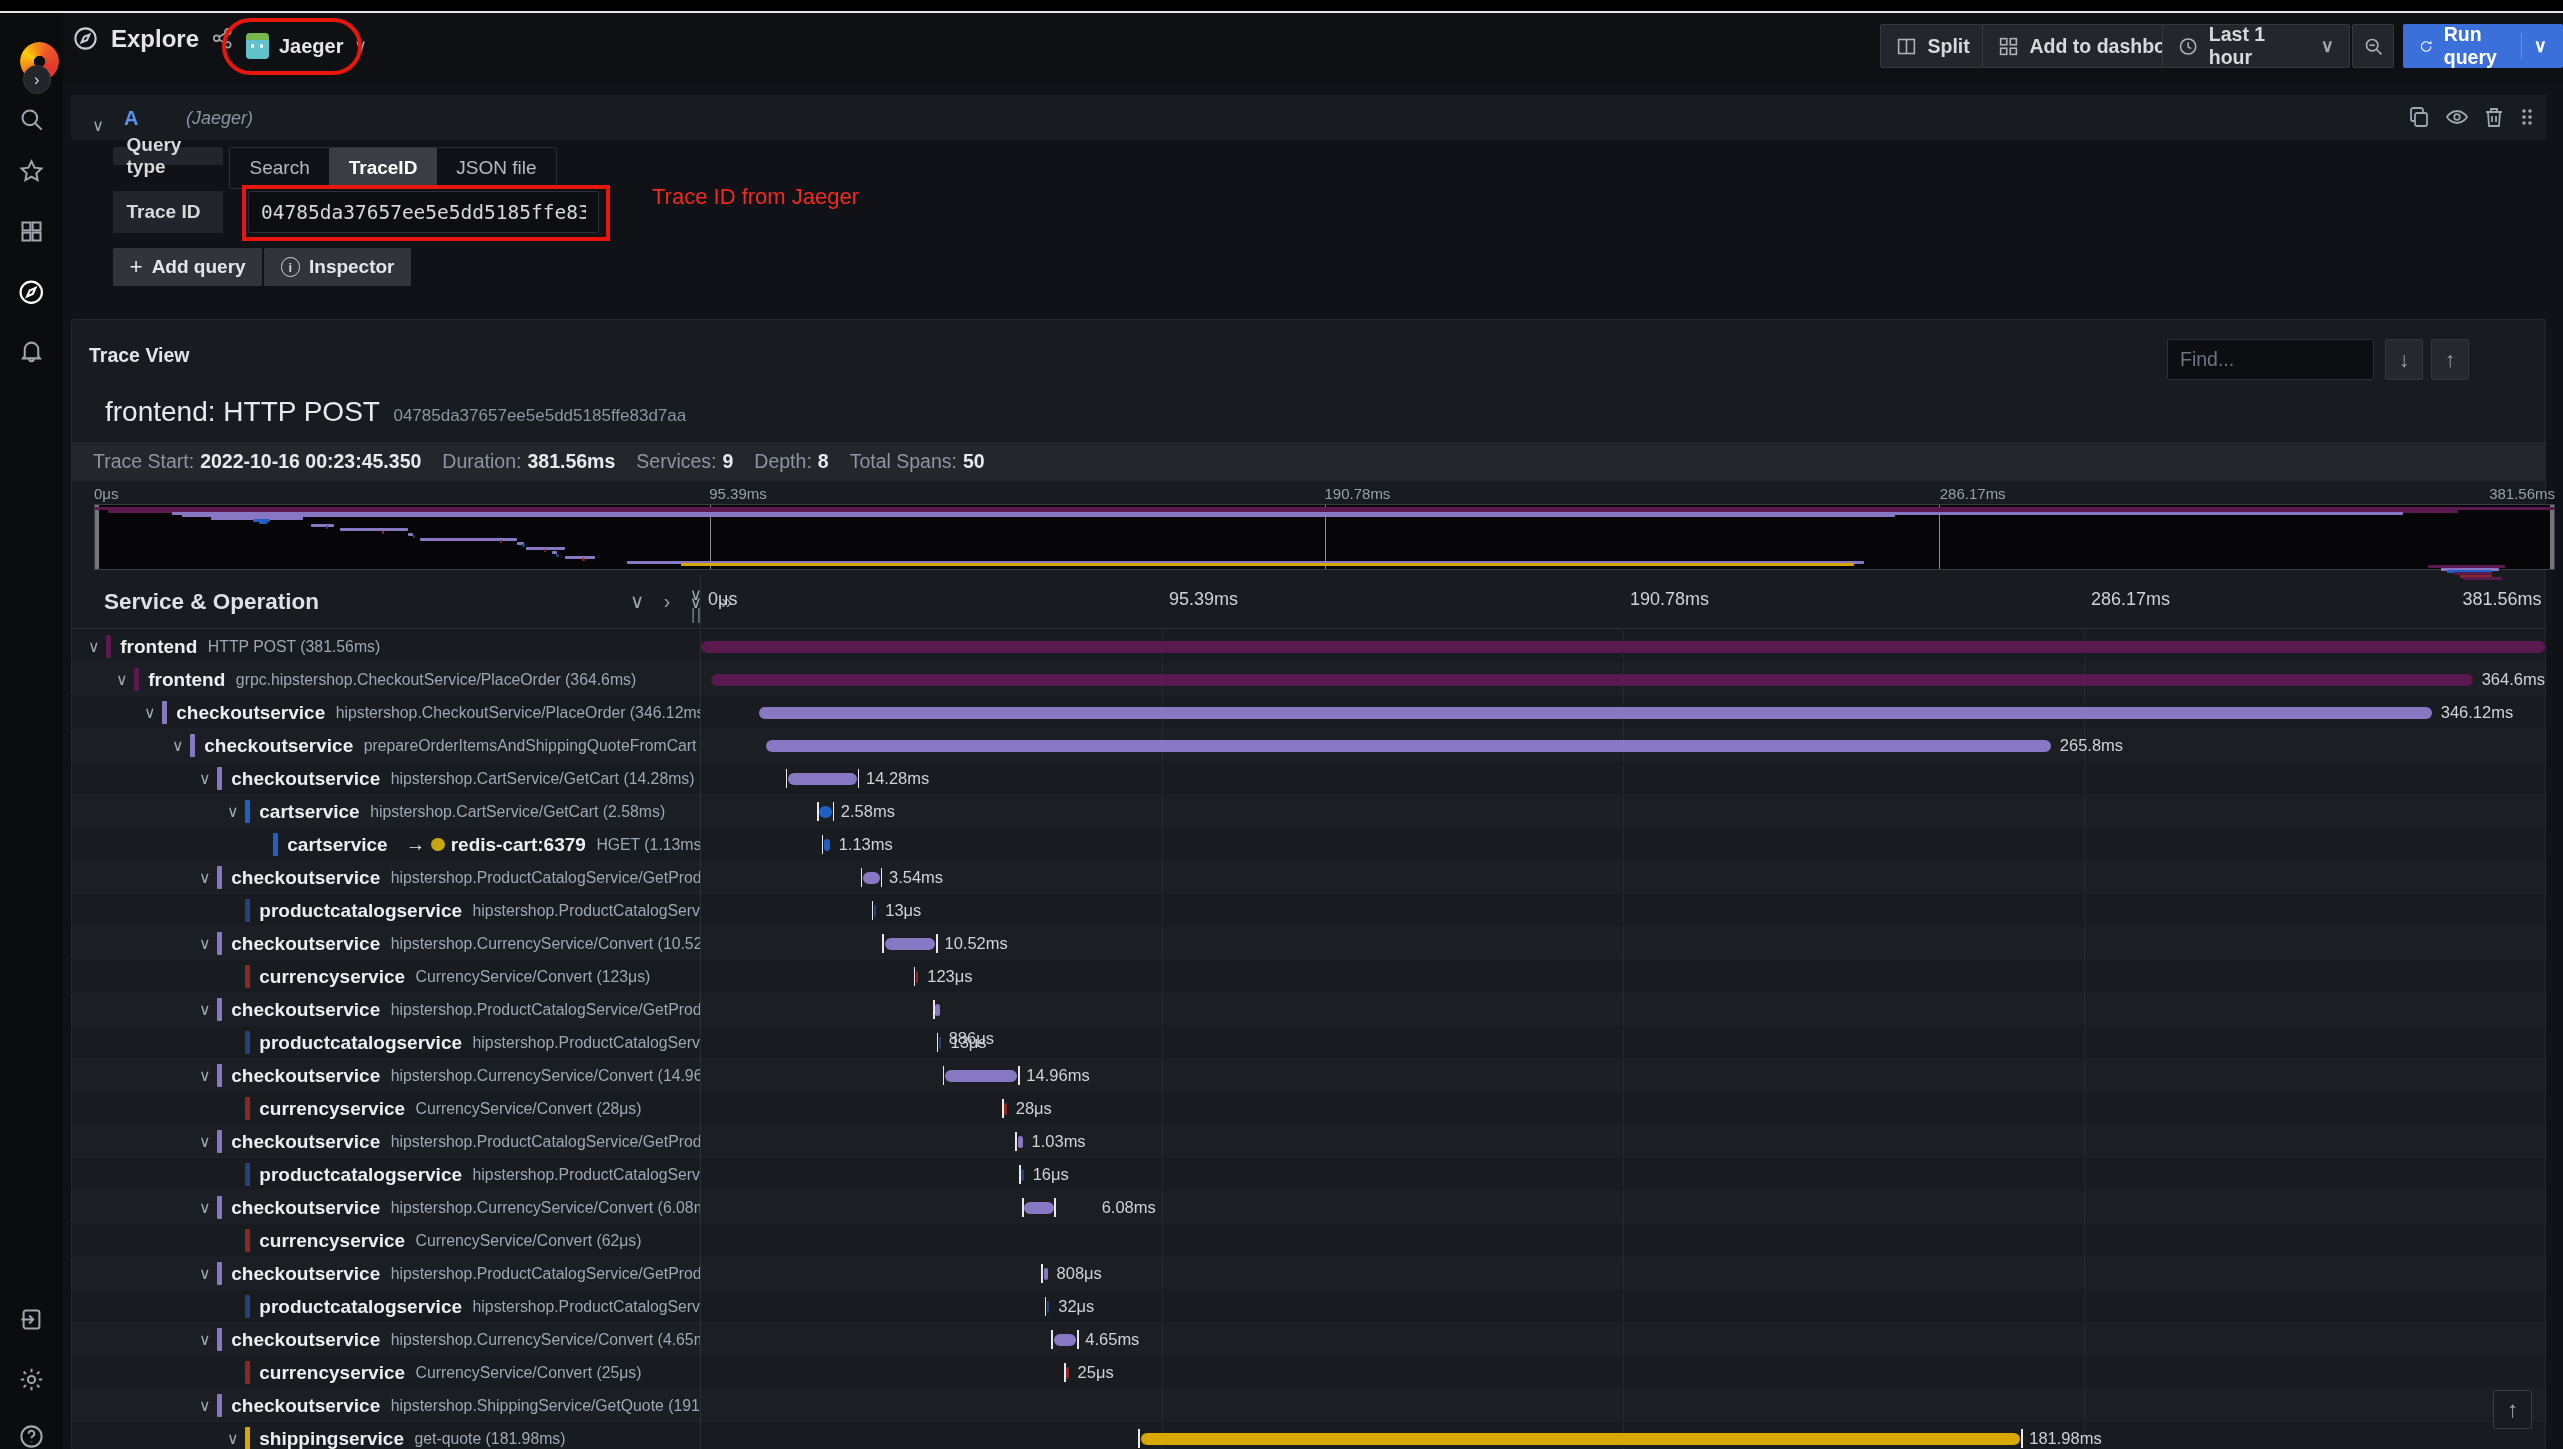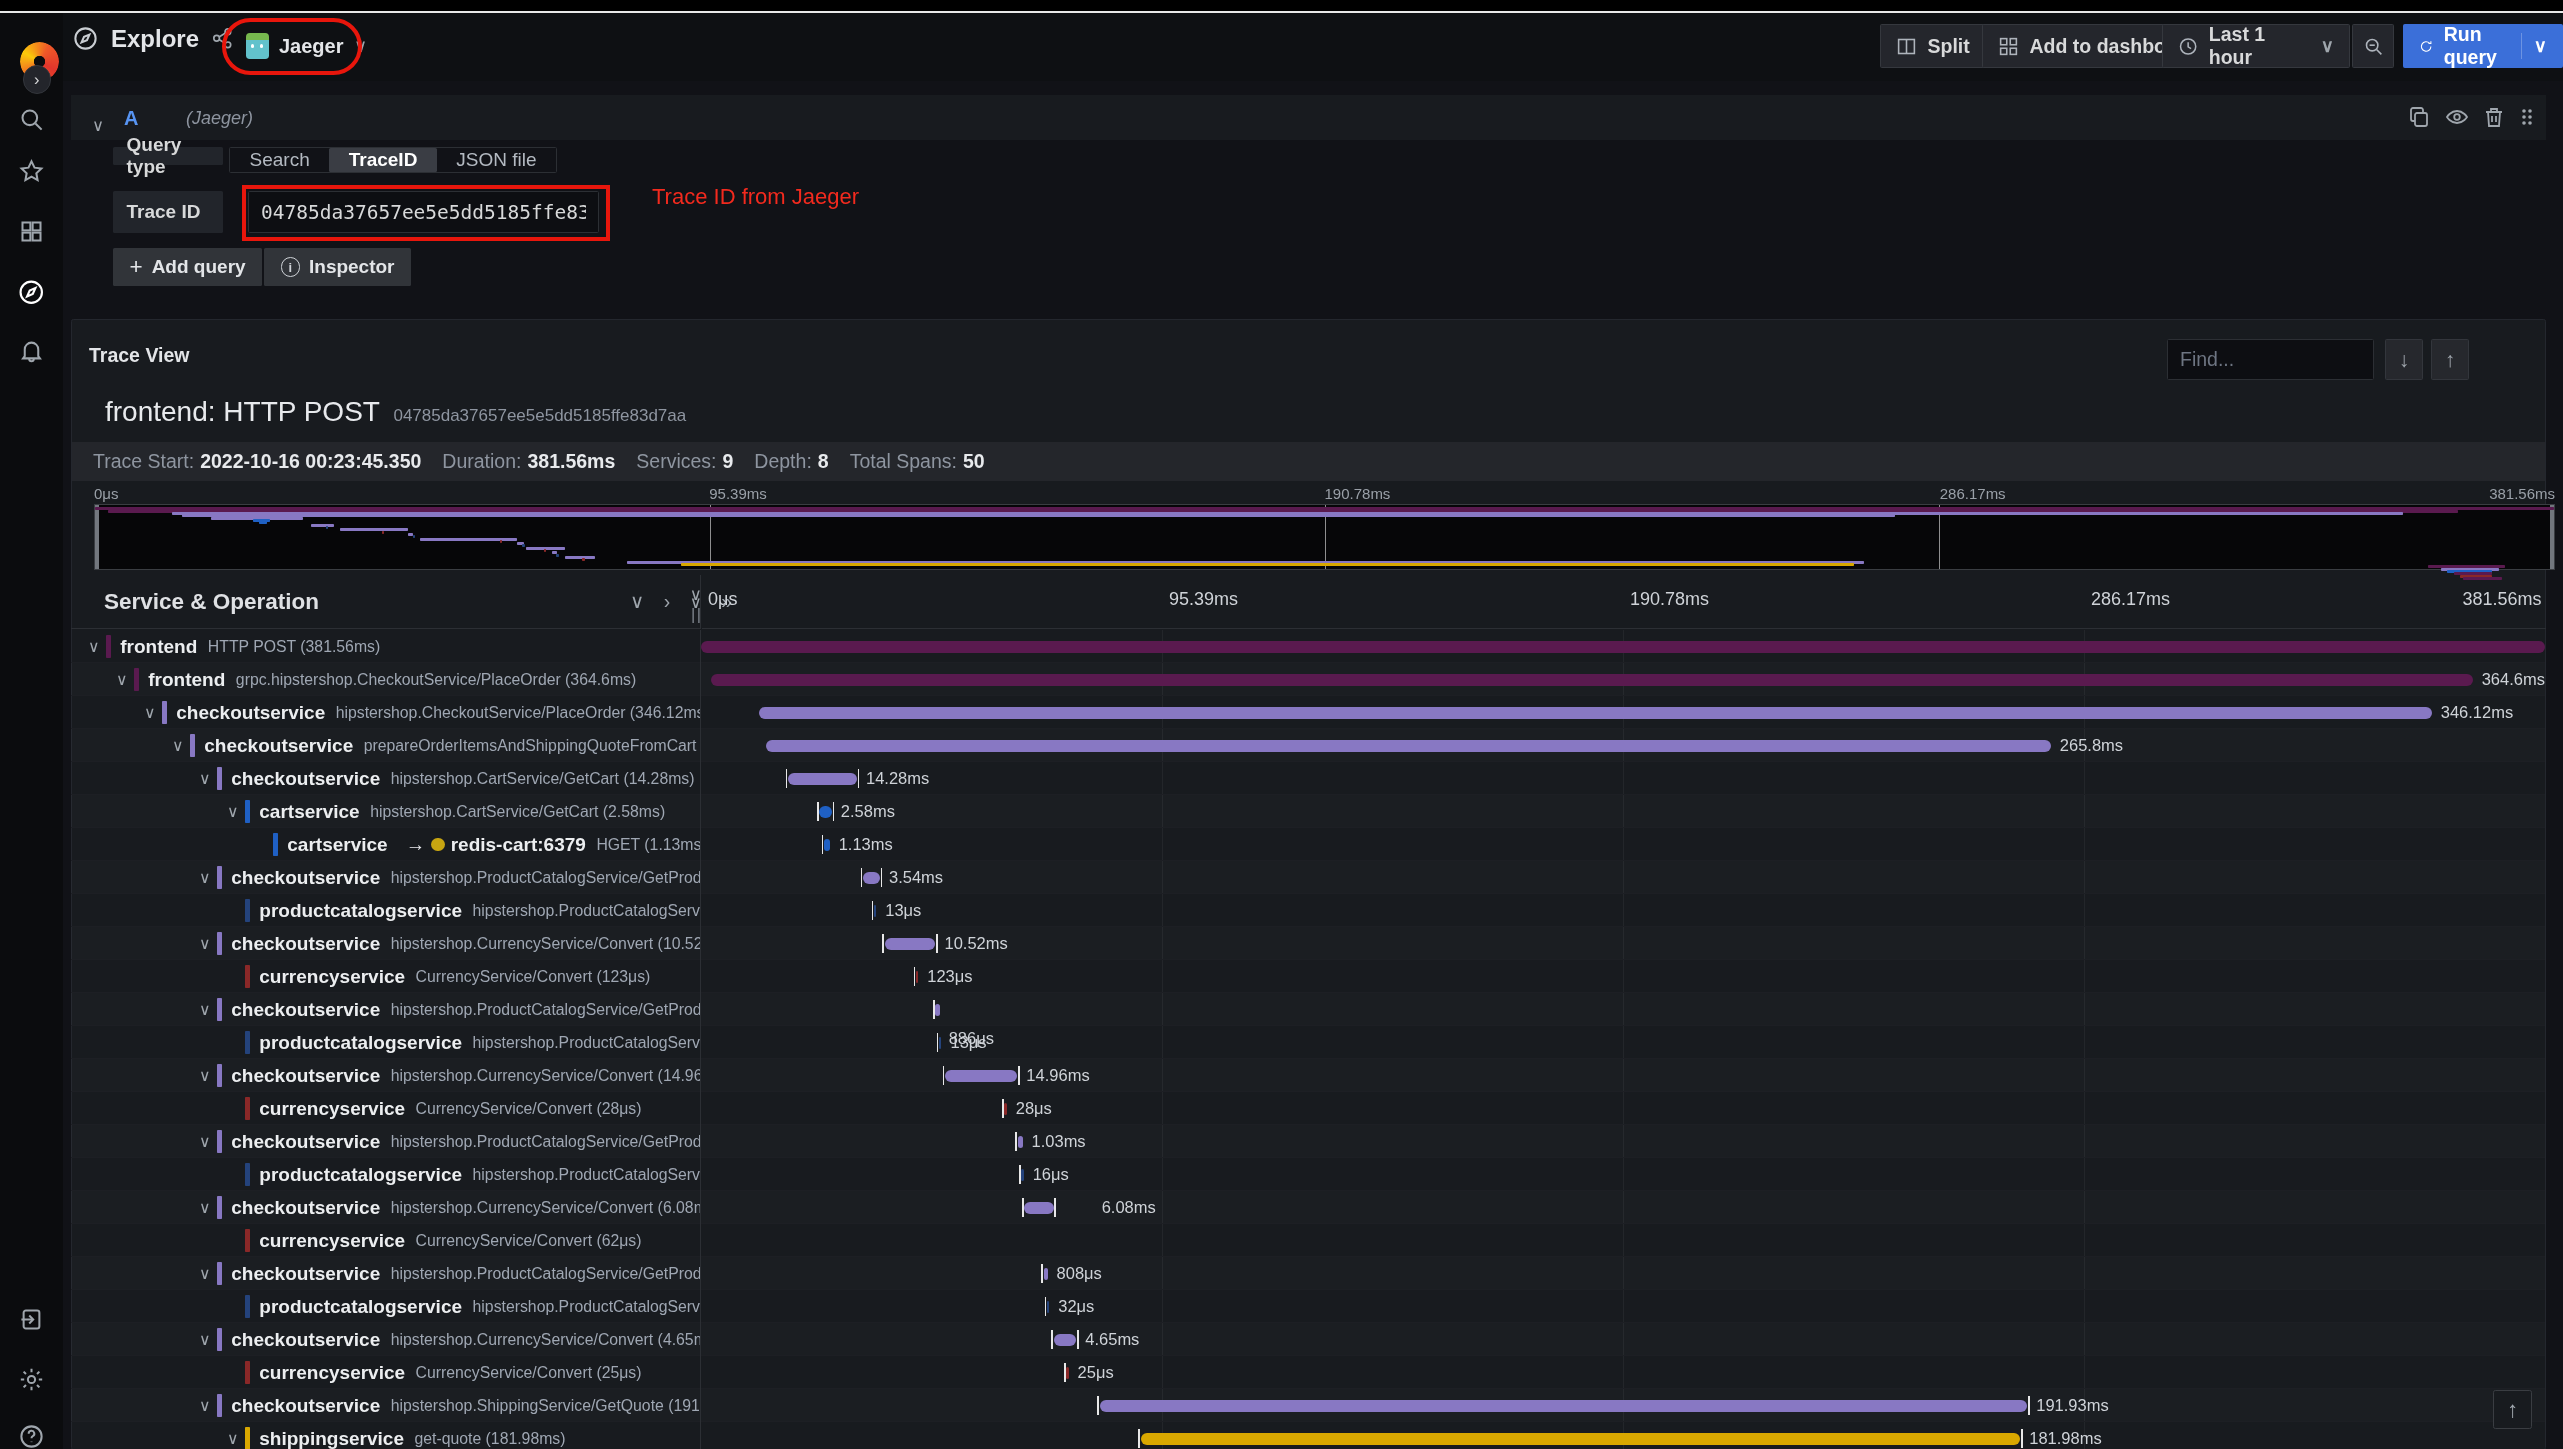--- a/index.html
+++ b/index.html
@@ -46,21 +46,21 @@
   .red-text { color:#f32a1e; font-size:22px; z-index:9; }
 
   
   .panel { position:absolute; background:#181b1f; border:0.8px solid #24272e; border-radius:2.3px; }
   #query-head { left:71px; top:95px; width:2475px; height:45px; background:#181b1f; }
   .qh-ic { position:absolute; top:105px; width:25.5px; height:25.5px; }
   .qh-ic svg { stroke:#9fa6ad; fill:none; stroke-width:1.8; }
 
   .fieldlbl { position:absolute; background:#22252b; border-radius:1.5px; display:flex; align-items:center; padding:0 13.5px;
               font-size:19px; font-weight:700; color:#d8d9da; }
-  #qtype-group { position:absolute; left:229px; top:147px; height:26px; display:flex; align-items:stretch;
+  #qtype-group { position:absolute; left:229px; top:147px; height:42px; display:flex; align-items:stretch;
                  border:0.8px solid #2c2f34; border-radius:1.5px; background:#111217; }
   .qtab { display:flex; align-items:center; padding:0 19.5px; font-size:19px; color:#b4bac2; }
   .qtab.active { background:#3a3d44; color:#fff; font-weight:700; border-radius:1.5px; }
   #traceid-input { position:absolute; left:248px; top:191px; width:351px; height:42px; background:#0d0e12;
                    border:0.8px solid #2c2f34; border-radius:1.5px; color:#d8d9da; font-family:"DejaVu Sans Mono",monospace;
                    font-size:19.5px; padding:0 12px; }
   .btn { position:absolute; background:#313439; border-radius:1.5px; display:flex; align-items:center; gap:9px;
          padding:0 16.5px; height:38px; font-size:19px; font-weight:700; color:#e3e5e8; }
   .icirc { width:19.5px; height:19.5px; border:1.5px solid #cfd3d8; border-radius:50%; display:flex; align-items:center;justify-content:center; font-size:12.8px; font-weight:700; color:#cfd3d8;}
 
@@ -676,26 +676,20 @@
           <div class="span-lbl" style="left: calc(19.9334% + 9px);">25μs</div>
         </div>
       </div>
       <div class="row" style="top: 759px;">
         <div class="row-left" style="padding-left: 128px;">
           <span class="row-chev">∨</span>
           <span class="svc-bar" style="background: rgb(136, 120, 195);"></span>
           <span class="svc">checkoutservice</span>
           <span class="op">hipstershop.ShippingService/GetQuote (191.93ms)</span>
         </div>
-        <div class="row-right">
-          <div class="span-bar" style="left: 21.6218%; width: 50.3014%; background: rgb(136, 120, 195);"></div>
-          <div class="tick" style="left: calc(21.6218% - 2.3px);"></div>
-          <div class="tick" style="left: calc(71.9232% + 0.8px);"></div>
-          <div class="span-lbl" style="left: calc(71.9232% + 9px);">191.93ms</div>
-        </div>
       </div>
       <div class="row" style="top: 792px;">
         <div class="row-left" style="padding-left: 156px;">
           <span class="row-chev">∨</span>
           <span class="svc-bar" style="background: rgb(217, 168, 0);"></span>
           <span class="svc">shippingservice</span>
           <span class="op">get-quote (181.98ms)</span>
         </div>
         <div class="row-right">
           <div class="span-bar" style="left: 23.8495%; width: 47.6937%; background: rgb(217, 168, 0);"></div>

